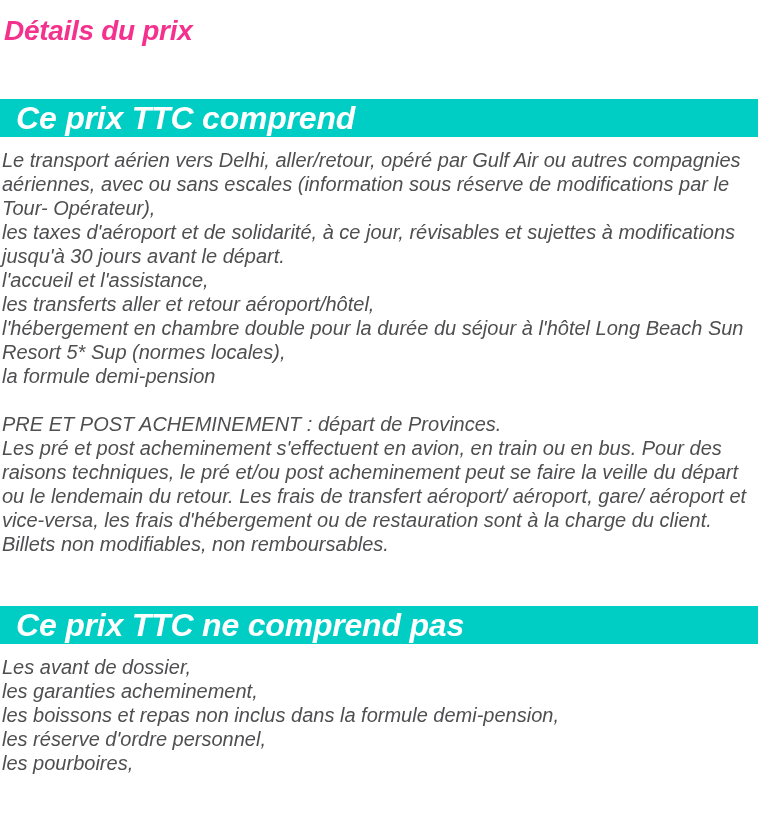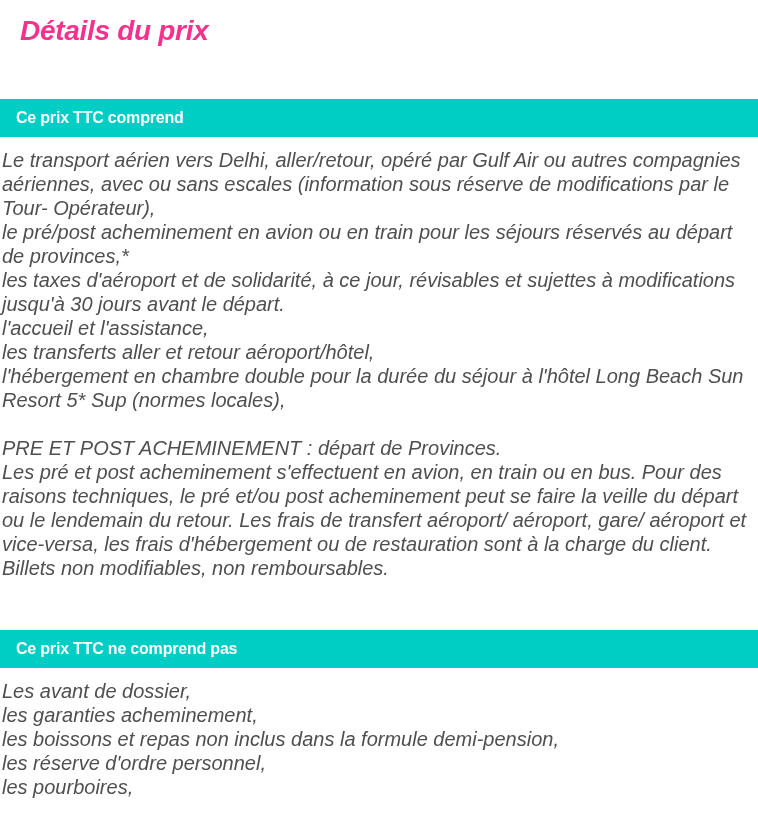--- a/index.html
+++ b/index.html
@@ -16,40 +16,41 @@
     font-family: "Liberation Sans", "DejaVu Sans", sans-serif;
   }
   .page {
     width: 758px;
     height: 827px;
     padding-top: 14px;
     background: #ffffff;
   }
   .page-title {
     margin: 0;
-    padding-left: 20px;
+    padding-left: 4px;
     font-size: 28px;
     line-height: 34px;
     font-style: italic;
     font-weight: 700;
     color: var(--pink);
     letter-spacing: -0.3px;
   }
   .section-header {
     margin-top: 51px;
     width: 758px;
     height: 38px;
     background: var(--teal);
     display: flex;
     align-items: center;
     padding-left: 16px;
   }
   .section-header-label {
     color: #ffffff;
-    font-size: 16px;
+    font-size: 32px;
+    font-style: italic;
     font-weight: 700;
     letter-spacing: -0.2px;
   }
   .section-header.second { margin-top: 50px; }
   .section-body {
     padding: 11px 0 0 2px;
     color: var(--body-text);
     font-size: 20px;
     font-style: italic;
     line-height: 24px;
@@ -63,25 +64,25 @@
 <div class="page">
 
   <h1 class="page-title">Détails du prix</h1>
 
   <section>
     <div class="section-header">
       <span class="section-header-label">Ce prix TTC comprend</span>
     </div>
     <div class="section-body">
       <p class="line">Le transport aérien vers Delhi, aller/retour, opéré par Gulf Air ou autres compagnies aériennes, avec ou sans escales (information sous réserve de modifications par le Tour- Opérateur),</p>
-      <p class="line">le pré/post acheminement en avion ou en train pour les séjours réservés au départ de provinces,*</p>
       <p class="line">les taxes d'aéroport et de solidarité, à ce jour, révisables et sujettes à modifications jusqu'à 30 jours avant le départ.</p>
       <p class="line">l'accueil et l'assistance,</p>
       <p class="line">les transferts aller et retour aéroport/hôtel,</p>
       <p class="line">l'hébergement en chambre double pour la durée du séjour à l'hôtel Long Beach Sun Resort 5* Sup (normes locales),</p>
+      <p class="line">la formule demi-pension</p>
       <div class="spacer"></div>
       <p class="line">PRE ET POST ACHEMINEMENT : départ de Provinces.</p>
       <p class="line">Les pré et post acheminement s'effectuent en avion, en train ou en bus. Pour des raisons techniques, le pré et/ou post acheminement peut se faire la veille du départ ou le lendemain du retour. Les frais de transfert aéroport/ aéroport, gare/ aéroport et vice-versa, les frais d'hébergement ou de restauration sont à la charge du client. Billets non modifiables, non remboursables.</p>
     </div>
   </section>
 
   <section>
     <div class="section-header second">
       <span class="section-header-label">Ce prix TTC ne comprend pas</span>
     </div>

